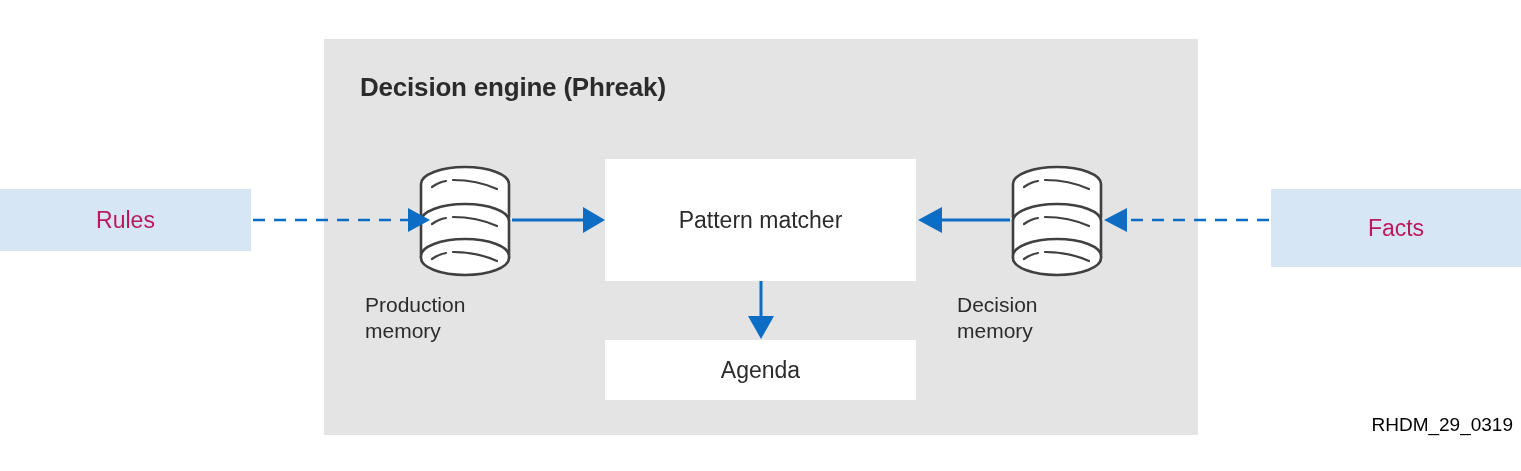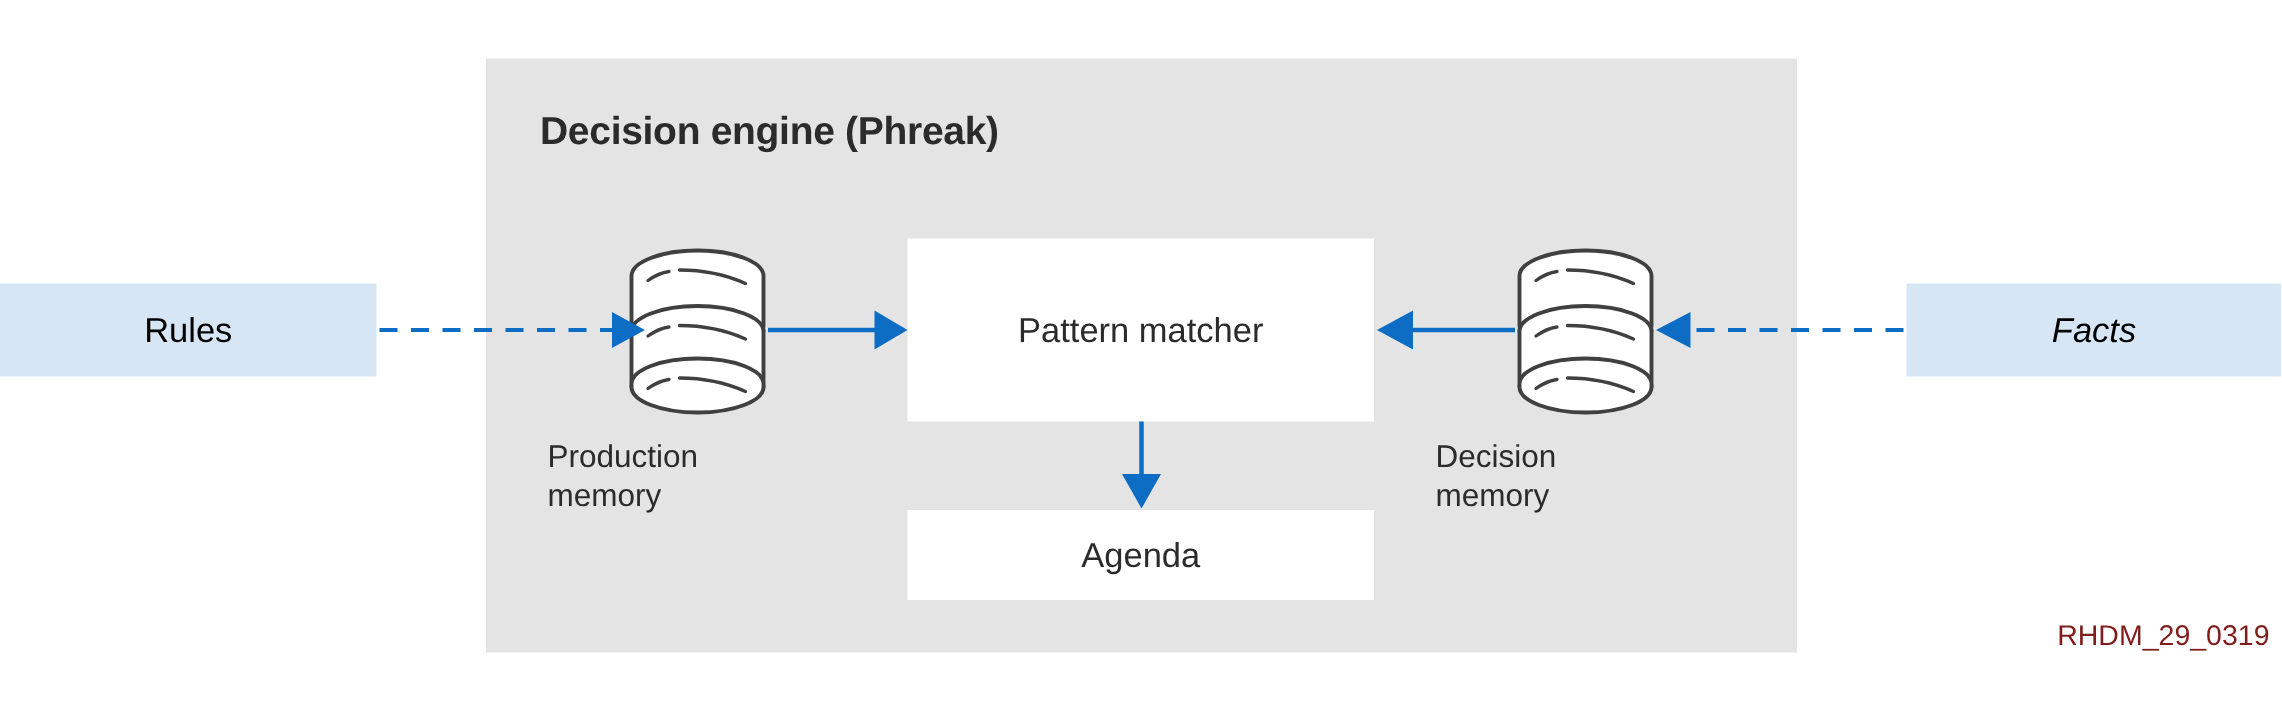--- a/index.html
+++ b/index.html
@@ -40,34 +40,33 @@
   }
 
   
   .io-box {
     position: absolute;
     background: #d6e6f5;
     display: flex;
     align-items: center;
     justify-content: center;
     font-size: 23px;
-    color: #000000;
+    color: #be185d;
   }
   .io-box.rules {
     left: 0px;
     top: 189px;
     width: 251px;
     height: 62px;
   }
   .io-box.facts {
     left: 1271px;
     top: 189px;
     width: 250px;
-    height: 62px;
-    font-style: italic;
+    height: 78px;
   }
 
   
   .white-box {
     position: absolute;
     background: #ffffff;
     display: flex;
     align-items: center;
     justify-content: center;
     font-size: 23px;
@@ -117,21 +116,21 @@
     height: 471px;
     pointer-events: none;
   }
 
   
   .watermark {
     position: absolute;
     right: 8px;
     top: 414px;
     font-size: 19px;
-    color: #7f1d1d;
+    color: #000000;
     white-space: nowrap;
   }
 </style>
 </head>
 <body>
 
 <div id="diagram">
 
   <div class="engine-panel"></div>
   <div class="engine-title">Decision engine (Phreak)</div>

